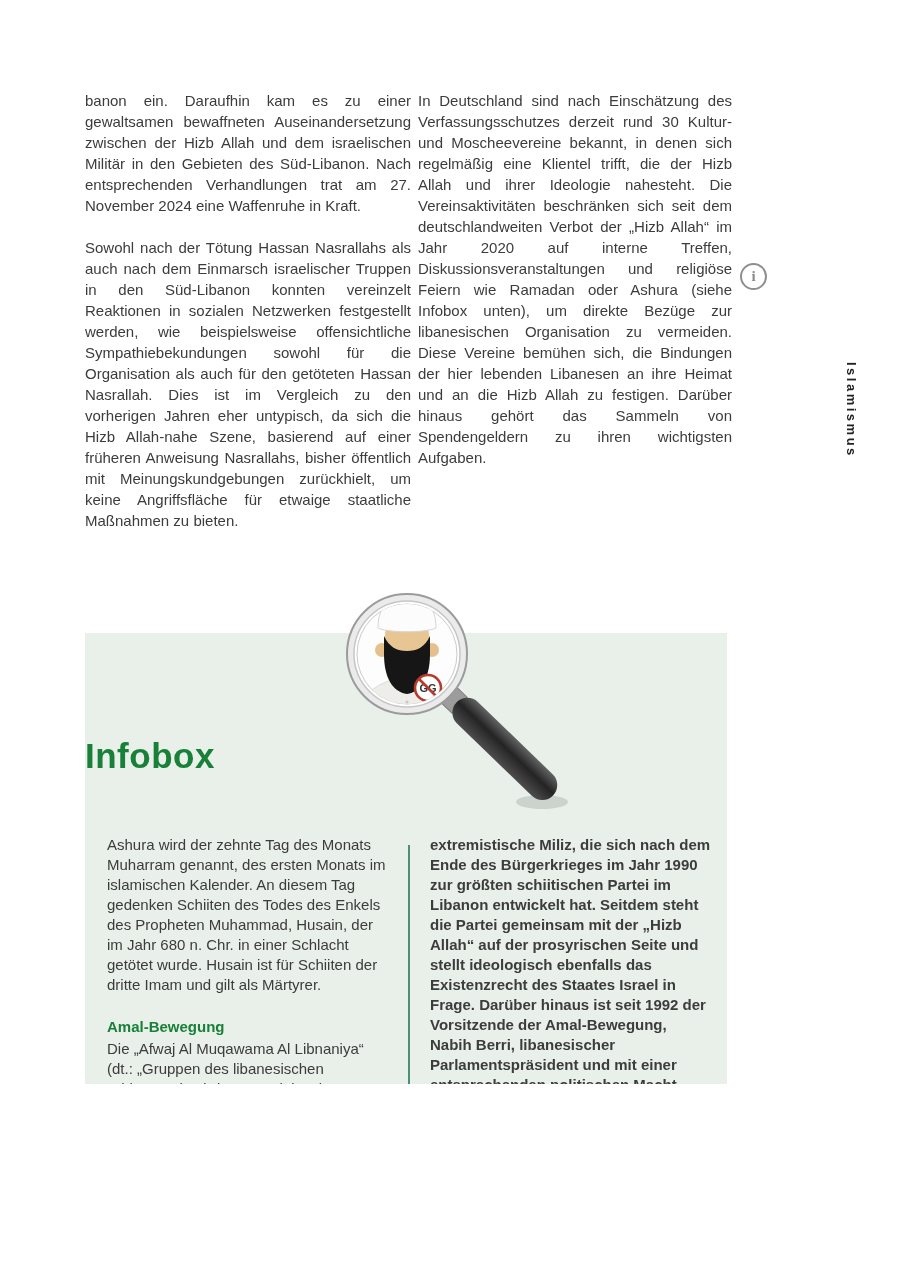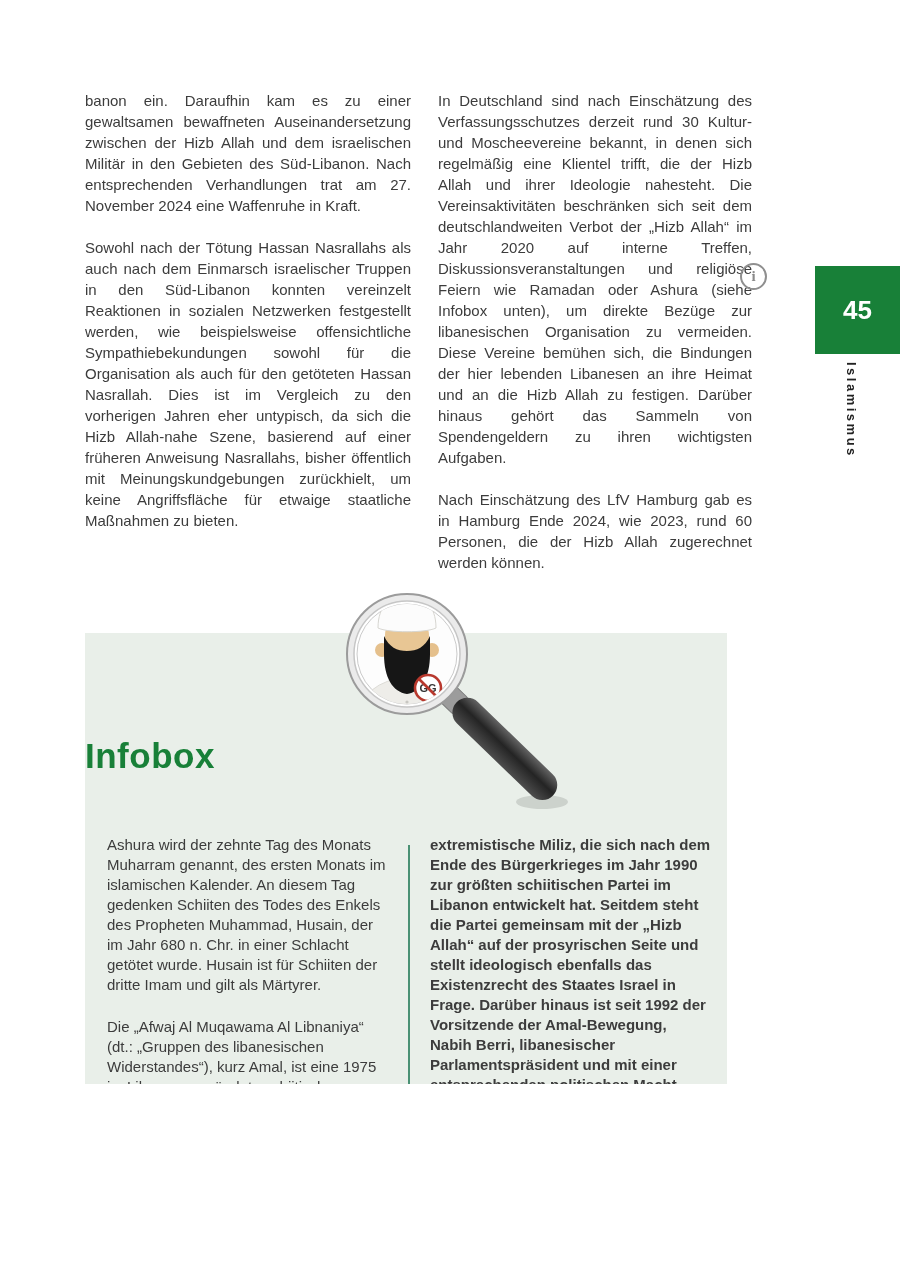--- a/index.html
+++ b/index.html
@@ -2,21 +2,21 @@
 <html lang="de"><head>
 <meta charset="utf-8">
 <style>
   html,body{margin:0;padding:0;background:#ffffff;}
   .page{position:relative;width:900px;height:1084px;background:#ffffff;overflow:hidden;
         font-family:"Liberation Sans","DejaVu Sans",sans-serif;color:#3c3c3c;}
   .col{position:absolute;top:90px;font-size:15px;line-height:21px;text-align:justify;
        hyphens:auto;-webkit-hyphens:auto;}
   .col p{margin:0 0 21px 0;}
   .col-left{left:85px;width:326px;}
-  .col-right{left:438px;width:314px;}
+  .col-right{left:418px;width:314px;}
   .info-marker{position:absolute;left:740px;top:263px;width:27px;height:27px;border:2px solid #8f8f8f;
        border-radius:50%;box-sizing:border-box;display:flex;align-items:center;justify-content:center;
        color:#8a8a8a;font-size:15px;font-weight:600;font-family:"Liberation Serif",serif;}
   .page-tab{position:absolute;left:815px;top:266px;width:85px;height:88px;background:#188038;
        display:flex;align-items:center;justify-content:center;}
   .page-tab span{color:#ffffff;font-size:26px;font-weight:bold;}
   .side-label{position:absolute;left:844px;top:362px;writing-mode:vertical-rl;
        font-size:13px;font-weight:600;letter-spacing:2.5px;color:#222222;}
   .infobox{position:absolute;left:85px;top:633px;width:642px;height:529px;background:#e9efe9;}
   .magnifier{position:absolute;left:330px;top:578px;width:240px;height:235px;}
@@ -35,30 +35,26 @@
 
 <div class="page">
 
   <div class="col col-left">
     <p>banon ein. Daraufhin kam es zu einer gewaltsamen bewaffneten Auseinandersetzung zwischen der Hizb Allah und dem israelischen Militär in den Gebieten des Süd-Libanon. Nach entsprechenden Verhandlungen trat am 27. November 2024 eine Waffenruhe in Kraft.</p>
     <p>Sowohl nach der Tötung Hassan Nasrallahs als auch nach dem Einmarsch israelischer Truppen in den Süd-Libanon konnten vereinzelt Reaktionen in sozialen Netzwerken festgestellt werden, wie beispielsweise offensichtliche Sympathiebekundungen sowohl für die Organisation als auch für den getöteten Hassan Nasrallah. Dies ist im Vergleich zu den vorherigen Jahren eher untypisch, da sich die Hizb Allah-nahe Szene, basierend auf einer früheren Anweisung Nasrallahs, bisher öffentlich mit Meinungskundgebungen zurückhielt, um keine Angriffsfläche für etwaige staatliche Maßnahmen zu bieten.</p>
   </div>
 
   <div class="col col-right">
     <p>In Deutschland sind nach Einschätzung des Verfassungsschutzes derzeit rund 30 Kultur- und Moscheevereine bekannt, in denen sich regelmäßig eine Klientel trifft, die der Hizb Allah und ihrer Ideologie nahesteht. Die Vereinsaktivitäten beschränken sich seit dem deutschlandweiten Verbot der „Hizb Allah“ im Jahr 2020 auf interne Treffen, Diskussionsveranstaltungen und religiöse Feiern wie Ramadan oder Ashura (siehe Infobox unten), um direkte Bezüge zur libanesischen Organisation zu vermeiden. Diese Vereine bemühen sich, die Bindungen der hier lebenden Libanesen an ihre Heimat und an die Hizb Allah zu festigen. Darüber hinaus gehört das Sammeln von Spendengeldern zu ihren wichtigsten Aufgaben.</p>
-    <p>Nach Einschätzung des LfV Hamburg gab es in Hamburg Ende 2024, wie 2023, rund 60 Personen, die der Hizb Allah zugerechnet werden können.</p>
   </div>
 
   <div class="info-marker">
     <span>i</span>
   </div>
 
-  <div class="page-tab">
-    <span>45</span>
-  </div>
 
   <div class="side-label">Islamismus</div>
 
   <div class="infobox"></div>
 
   <svg class="magnifier" viewBox="0 0 240 235" xmlns="http://www.w3.org/2000/svg">
     <defs>
       <linearGradient id="hg" x1="0" y1="0" x2="0" y2="1">
         <stop offset="0" stop-color="#636363"></stop>
         <stop offset="0.45" stop-color="#242424"></stop>
@@ -91,20 +87,21 @@
         <line x1="89" y1="101" x2="107" y2="119" stroke="#b8392e" stroke-width="2.6"></line>
       </g>
     </g>
   </svg>
 
   <div class="infobox-title">Infobox</div>
 
   <div class="ib-col ib-left">
     <p class="ib-text">Ashura wird der zehnte Tag des Monats Muharram genannt, des ersten Monats im islamischen Kalender. An diesem Tag gedenken Schiiten des Todes des Enkels des Propheten Muhammad, Husain, der im Jahr 680 n. Chr. in einer Schlacht getötet wurde. Husain ist für Schiiten der dritte Imam und gilt als Märtyrer.</p>
     <div class="ib-gap"></div>
+    <p class="ib-heading">Amal-Bewegung</p>
     <p class="ib-text">Die „Afwaj Al Muqawama Al Libnaniya“ (dt.: „Gruppen des libanesischen Widerstandes“), kurz Amal, ist eine 1975 im Libanon gegründete schiitisch-</p>
   </div>
 
   <div class="ib-divider"></div>
 
   <div class="ib-col ib-right">
     <p class="ib-text">extremistische Miliz, die sich nach dem Ende des Bürgerkrieges im Jahr 1990 zur größten schiitischen Partei im Libanon entwickelt hat. Seitdem steht die Partei gemeinsam mit der „Hizb Allah“ auf der prosyrischen Seite und stellt ideologisch ebenfalls das Existenzrecht des Staates Israel in Frage. Darüber hinaus ist seit 1992 der Vorsitzende der Amal-Bewegung, Nabih Berri, libanesischer Parlamentspräsident und mit einer entsprechenden politischen Macht sowie Möglichkeiten der Einflussnahme auf die Politik im Libanon ausgestattet.</p>
   </div>
 
 </div>

